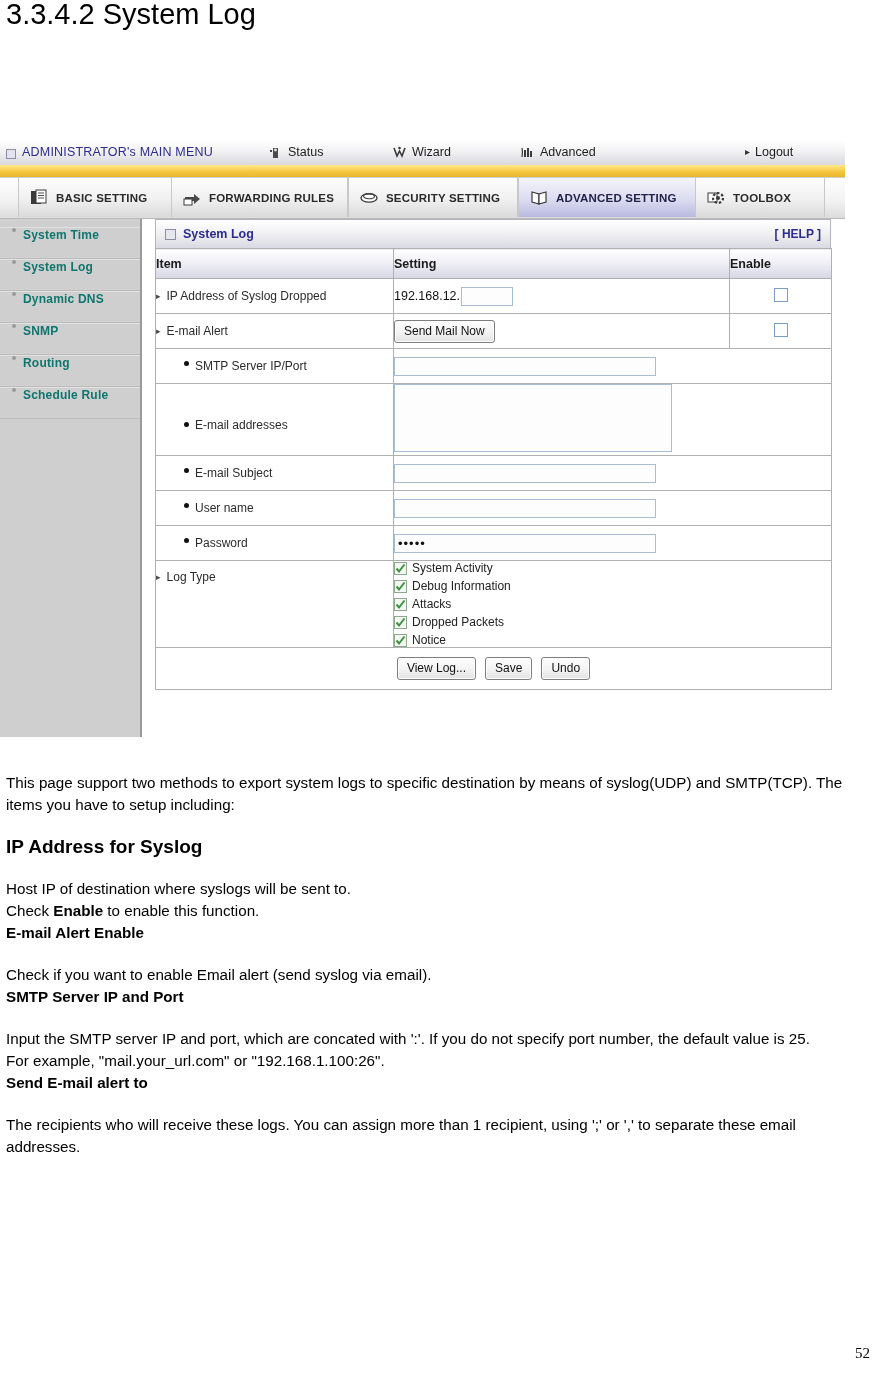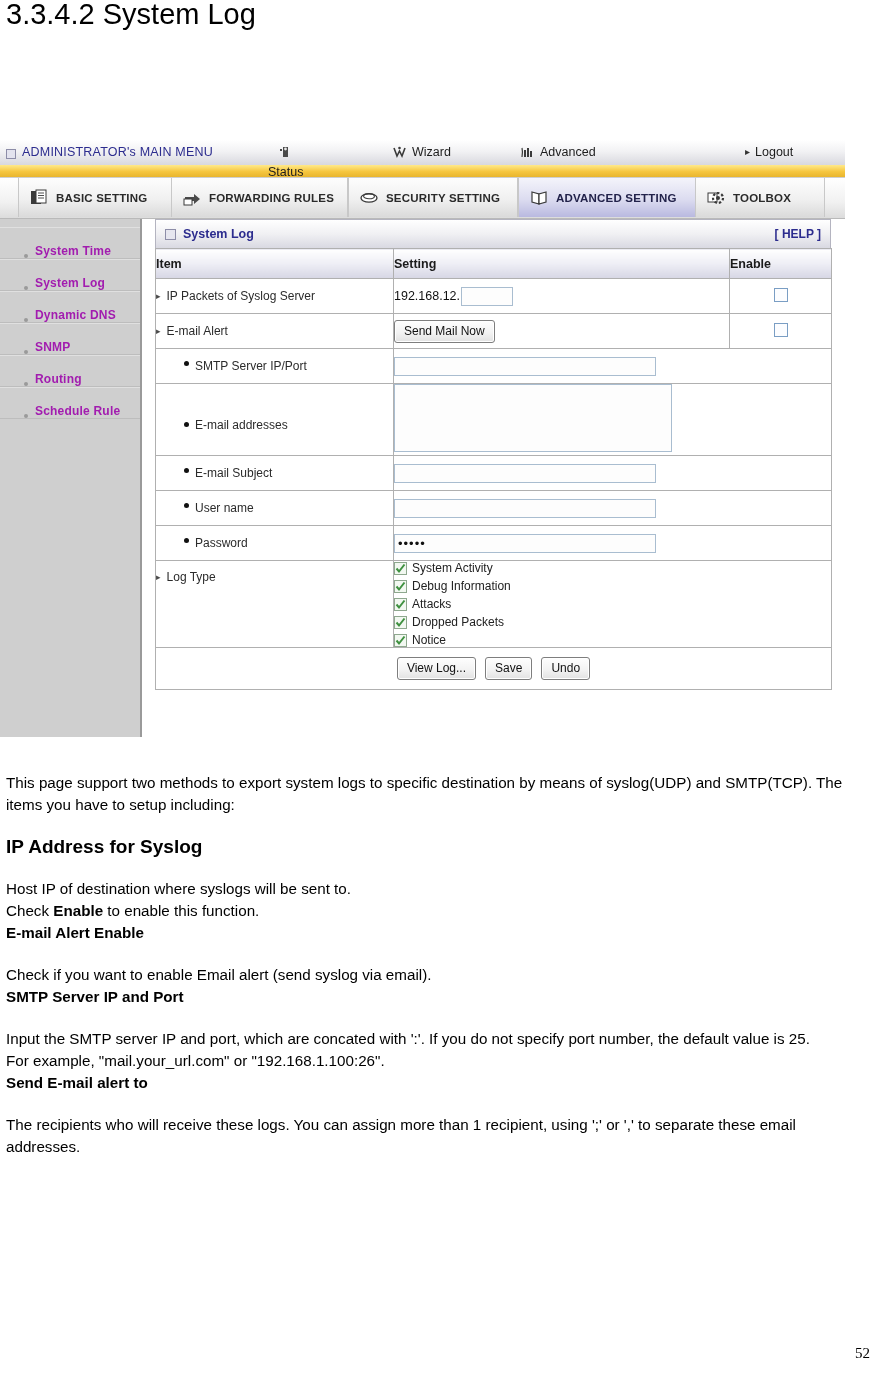--- a/index.html
+++ b/index.html
@@ -53,21 +53,21 @@
     top: 4px;
     font-size: 12.5px;
     font-weight: normal;
     white-space: nowrap;
     display: flex;
     align-items: center;
     gap: 5px;
     line-height: 16px;
   }
   .tm-admin { left: 22px; color: #2c2c8e; letter-spacing: 0.2px;}
-  .tm-status { left: 268px; color: #1c1c1c; flex-direction: column; }
+  .tm-status { left: 268px; color: #1c1c1c; }
   .tm-wizard { left: 392px; color: #1c1c1c; }
   .tm-advanced { left: 520px; color: #1c1c1c; }
   .tm-logout { left: 745px; color: #1c1c1c; }
 
   .mini-sq {
     position: absolute;
     left: 6px;
     top: 9px;
     width: 8px;
     height: 8px;
@@ -151,25 +151,25 @@
     background: #cfcfcf;
     border-right: 2px solid #9a9a9a;
     box-sizing: border-box;
   }
   .sb-item {
     position: relative;
     height: 32px;
     border-bottom: 1px solid #bdbdbd;
     border-top: 1px solid #e0e0e0;
     display: flex;
-    align-items: flex-end;
-    padding-left: 24px;
+    align-items: flex-start;
+    padding-left: 12px;
     font-size: 12px;
     font-weight: bold;
-    color: #a21caf;
+    color: #0f766e;
     letter-spacing: 0.2px;
     box-sizing: border-box;
   }
   .sb-item:first-child { margin-top: 8px; }
   .sb-dot {
     width: 4px;
     height: 4px;
     background: #9a9a9a;
     border-radius: 50%;
     margin-right: 7px;
@@ -550,21 +550,21 @@
             <tr class="hdr">
           <th>Item</th>
           <th>Setting</th>
           <th>Enable</th>
         </tr>
 
         <tr>
           <td class="item-cell">
             <span class="item-line">
               <span class="tri">▸</span>
-              <span>IP Packets of Syslog Server</span>
+              <span>IP Address of Syslog Dropped</span>
             </span>
           </td>
           <td class="set-cell">
             <span class="ip-row">
               <span class="ip-prefix">192.168.12.</span>
               <input class="txt ip-octet" type="text" value="" style="">
             </span>
           </td>
           <td class="en-cell">
             <span class="en-box"></span>

